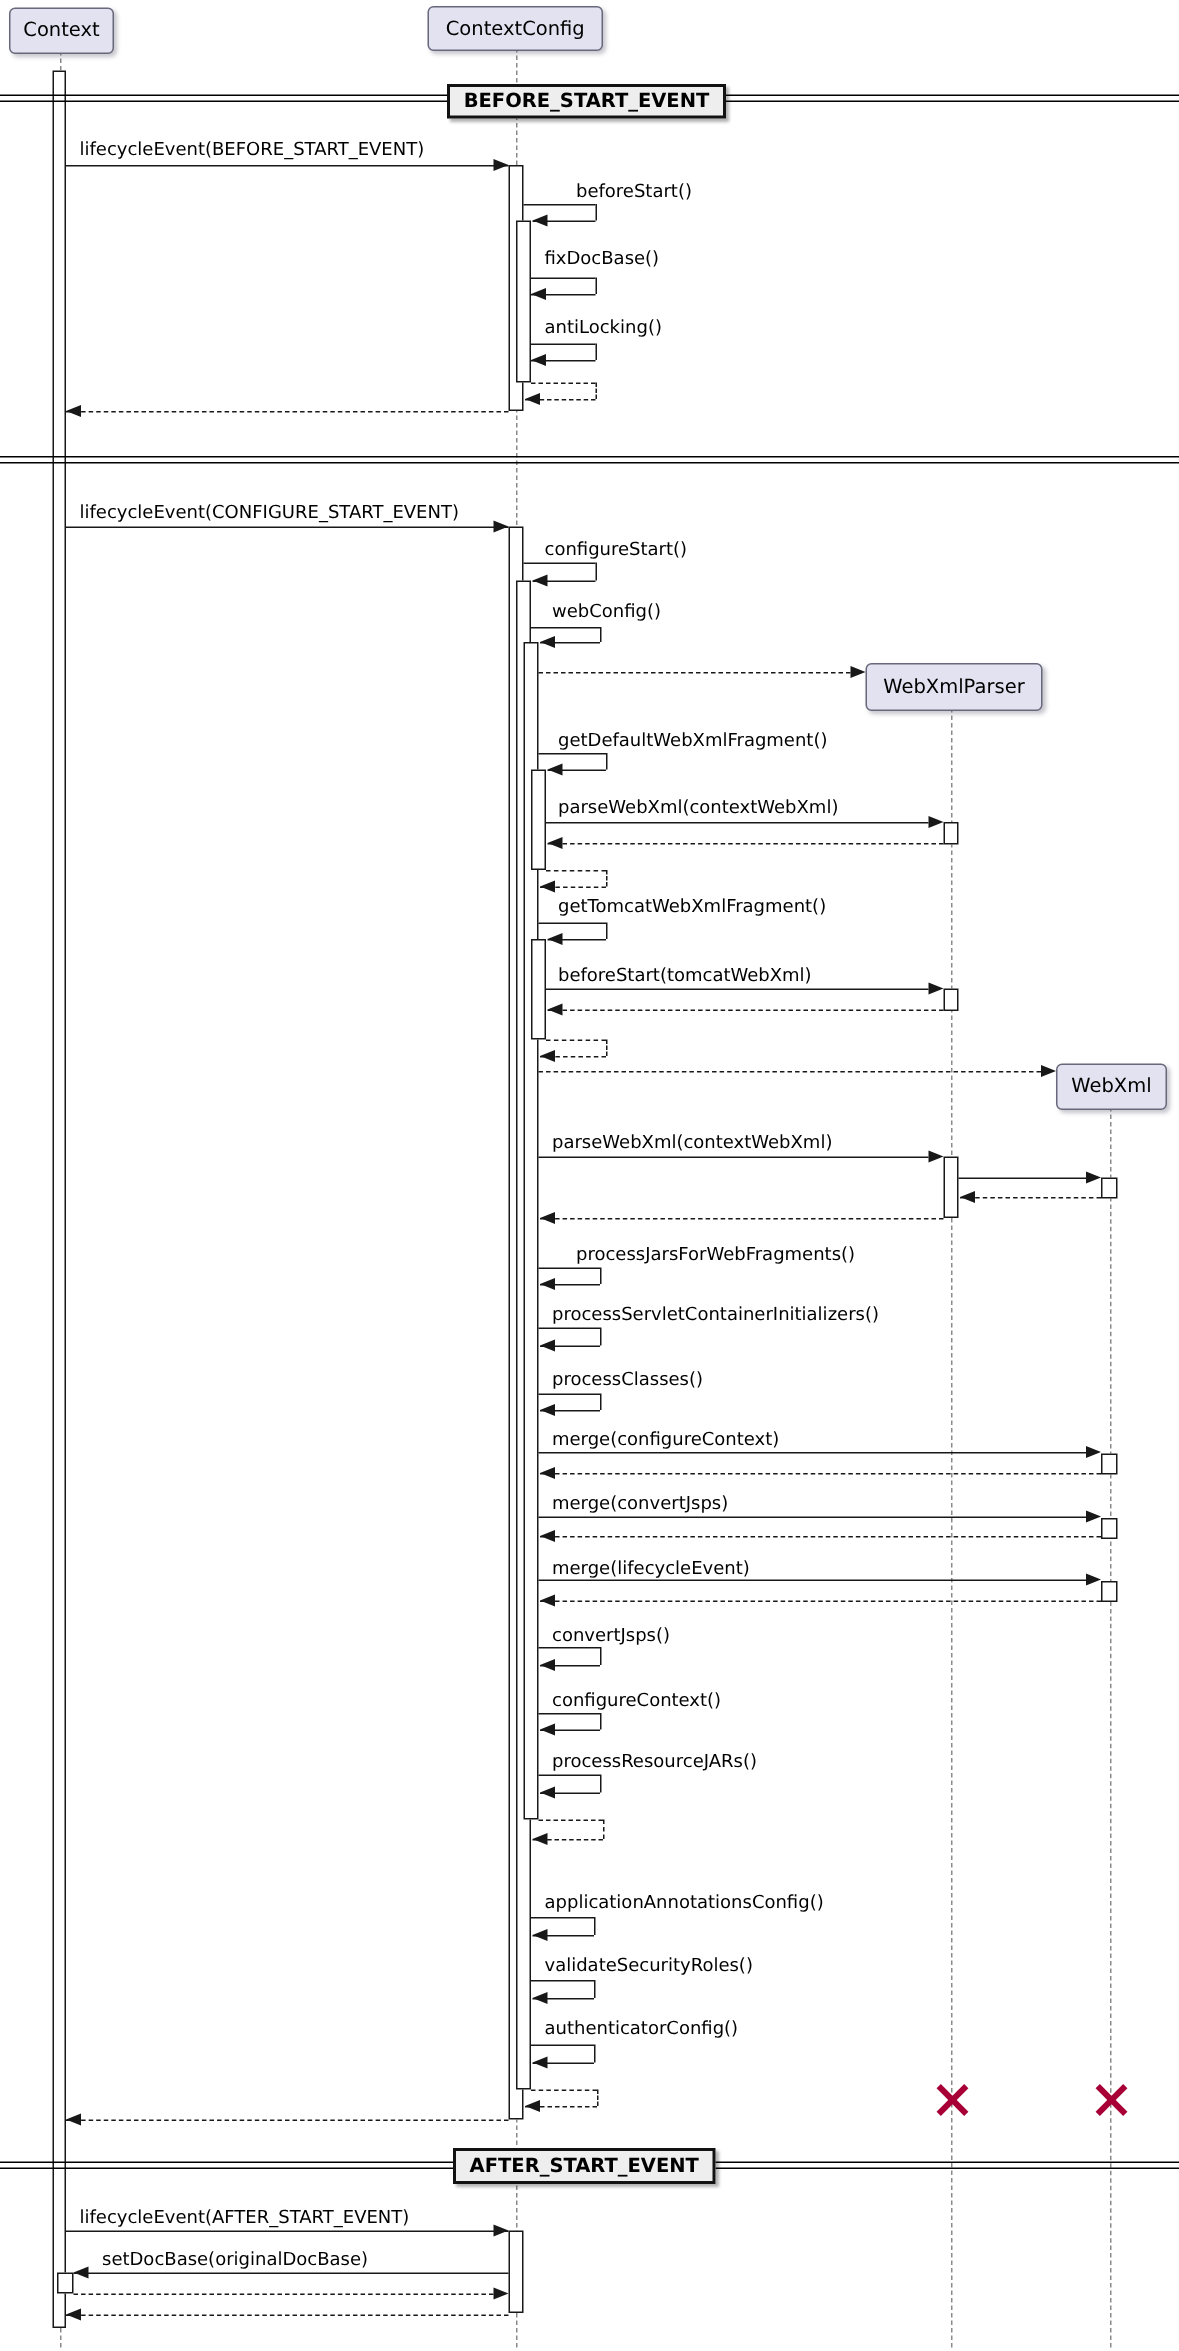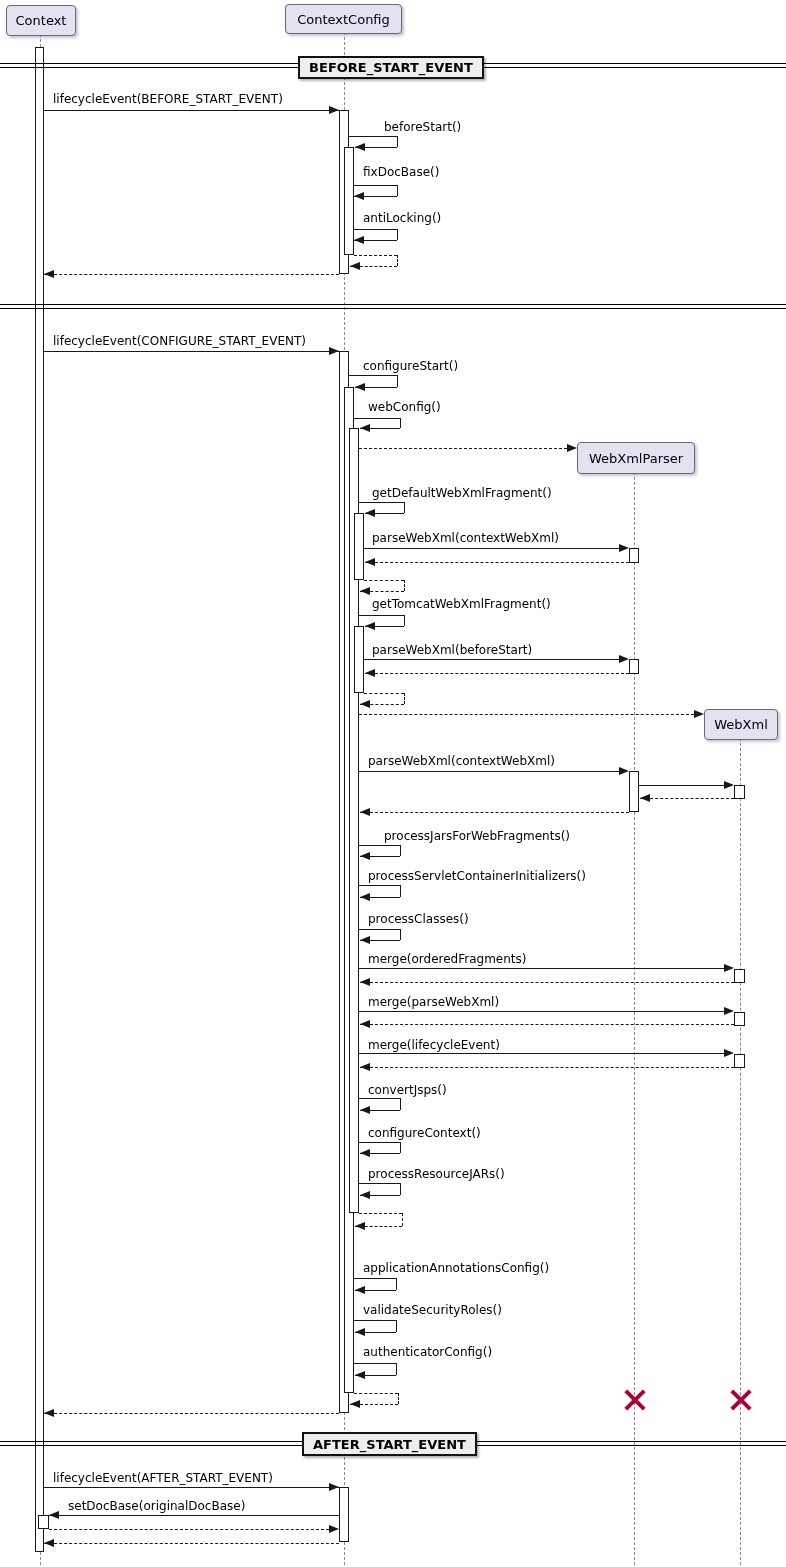--- a/index.html
+++ b/index.html
@@ -131,21 +131,21 @@
   <div class="vd" style="left:404px;top:580px;height:11px"></div>
   <div class="hd" style="left:360px;top:591px;width:44px"></div>
   <div class="ar l" style="left:360px;top:587px"></div>
 
   <div class="lbl" style="left:372px;top:597px">getTomcatWebXmlFragment()</div>
   <div class="hl" style="left:359px;top:615px;width:45px"></div>
   <div class="vl" style="left:404px;top:615px;height:11px"></div>
   <div class="hl" style="left:365px;top:626px;width:39px"></div>
   <div class="ar l" style="left:365px;top:622px"></div>
 
-  <div class="lbl" style="left:372px;top:643px">parseWebXml(beforeStart)</div>
+  <div class="lbl" style="left:372px;top:643px">beforeStart(tomcatWebXml)</div>
   <div class="hl" style="left:364px;top:659px;width:255px"></div>
   <div class="ar r" style="left:619px;top:655px"></div>
   <div class="hd" style="left:365px;top:673px;width:264px"></div>
   <div class="ar l" style="left:365px;top:669px"></div>
 
   <div class="hd" style="left:364px;top:693px;width:40px"></div>
   <div class="vd" style="left:404px;top:693px;height:11px"></div>
   <div class="hd" style="left:360px;top:704px;width:44px"></div>
   <div class="ar l" style="left:360px;top:700px"></div>
 
@@ -173,27 +173,27 @@
   <div class="vl" style="left:400px;top:885px;height:12px"></div>
   <div class="hl" style="left:360px;top:897px;width:40px"></div>
   <div class="ar l" style="left:360px;top:893px"></div>
 
   <div class="lbl" style="left:368px;top:912px">processClasses()</div>
   <div class="hl" style="left:359px;top:929px;width:41px"></div>
   <div class="vl" style="left:400px;top:929px;height:11px"></div>
   <div class="hl" style="left:360px;top:940px;width:40px"></div>
   <div class="ar l" style="left:360px;top:936px"></div>
 
-  <div class="lbl" style="left:368px;top:952px">merge(orderedFragments)</div>
+  <div class="lbl" style="left:368px;top:952px">merge(configureContext)</div>
   <div class="hl" style="left:359px;top:968px;width:365px"></div>
   <div class="ar r" style="left:724px;top:964px"></div>
   <div class="hd" style="left:360px;top:982px;width:374px"></div>
   <div class="ar l" style="left:360px;top:978px"></div>
 
-  <div class="lbl" style="left:368px;top:995px">merge(parseWebXml)</div>
+  <div class="lbl" style="left:368px;top:995px">merge(convertJsps)</div>
   <div class="hl" style="left:359px;top:1011px;width:365px"></div>
   <div class="ar r" style="left:724px;top:1007px"></div>
   <div class="hd" style="left:360px;top:1024px;width:374px"></div>
   <div class="ar l" style="left:360px;top:1020px"></div>
 
   <div class="lbl" style="left:368px;top:1038px">merge(lifecycleEvent)</div>
   <div class="hl" style="left:359px;top:1053px;width:365px"></div>
   <div class="ar r" style="left:724px;top:1049px"></div>
   <div class="hd" style="left:360px;top:1067px;width:374px"></div>
   <div class="ar l" style="left:360px;top:1063px"></div>

